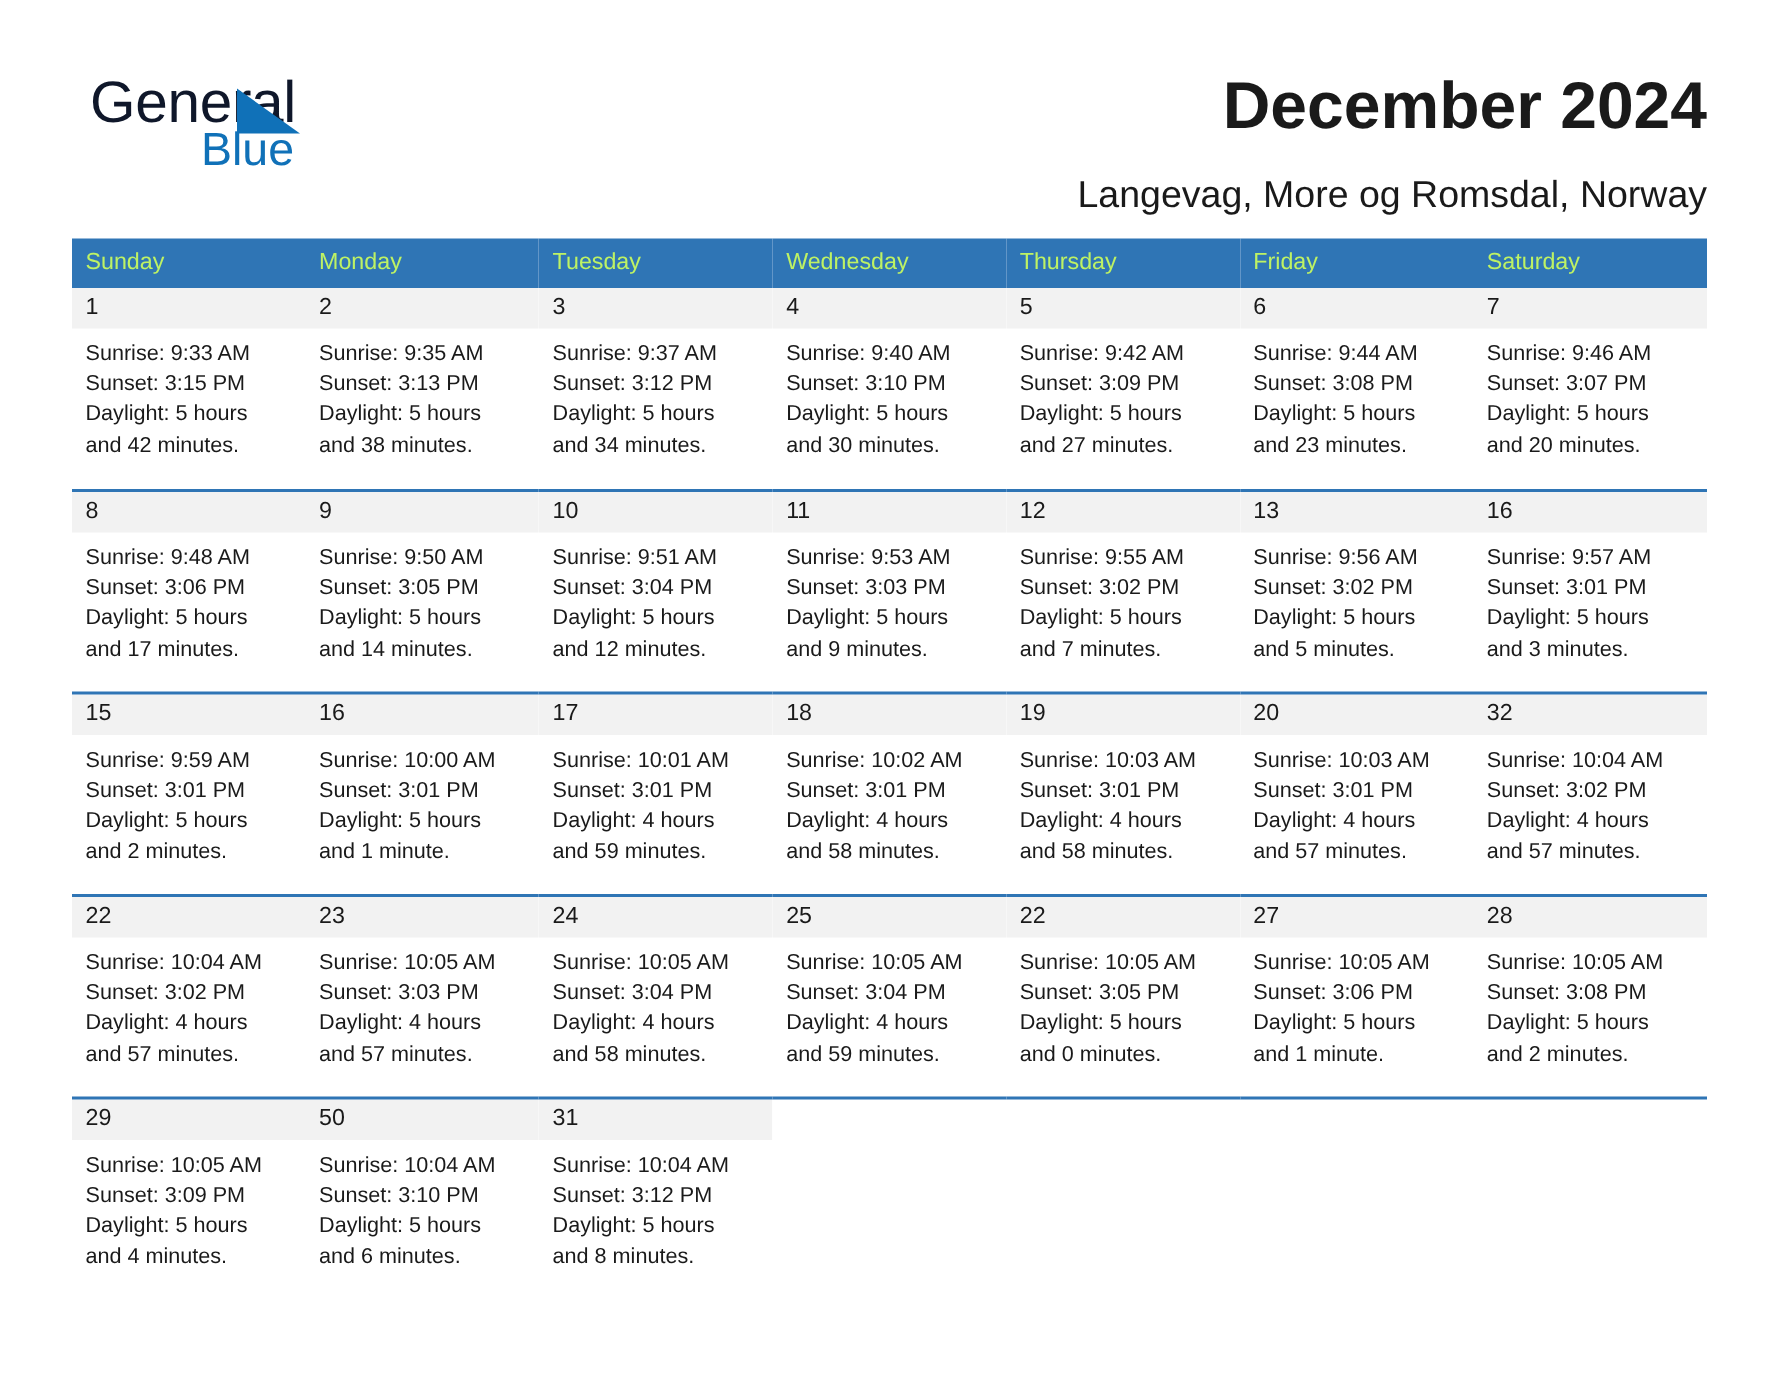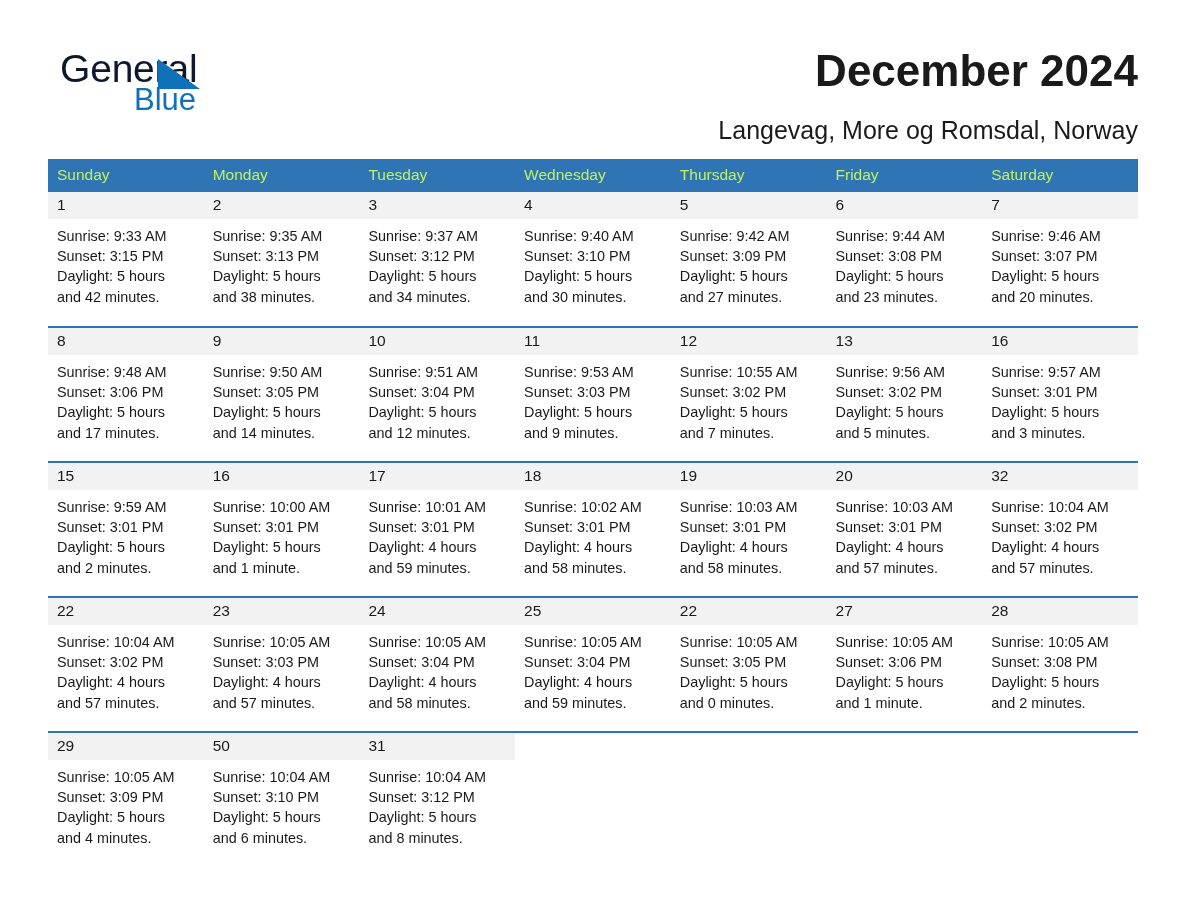--- a/index.html
+++ b/index.html
@@ -277,21 +277,21 @@
               <div class="info">
                 <div>Sunrise: 9:53 AM</div>
                 <div>Sunset: 3:03 PM</div>
                 <div>Daylight: 5 hours</div>
                 <div>and 9 minutes.</div>
               </div>
             </td>
             <td class="day-cell">
               <div class="daynum">12</div>
               <div class="info">
-                <div>Sunrise: 10:55 AM</div>
+                <div>Sunrise: 9:55 AM</div>
                 <div>Sunset: 3:02 PM</div>
                 <div>Daylight: 5 hours</div>
                 <div>and 7 minutes.</div>
               </div>
             </td>
             <td class="day-cell">
               <div class="daynum">13</div>
               <div class="info">
                 <div>Sunrise: 9:56 AM</div>
                 <div>Sunset: 3:02 PM</div>

